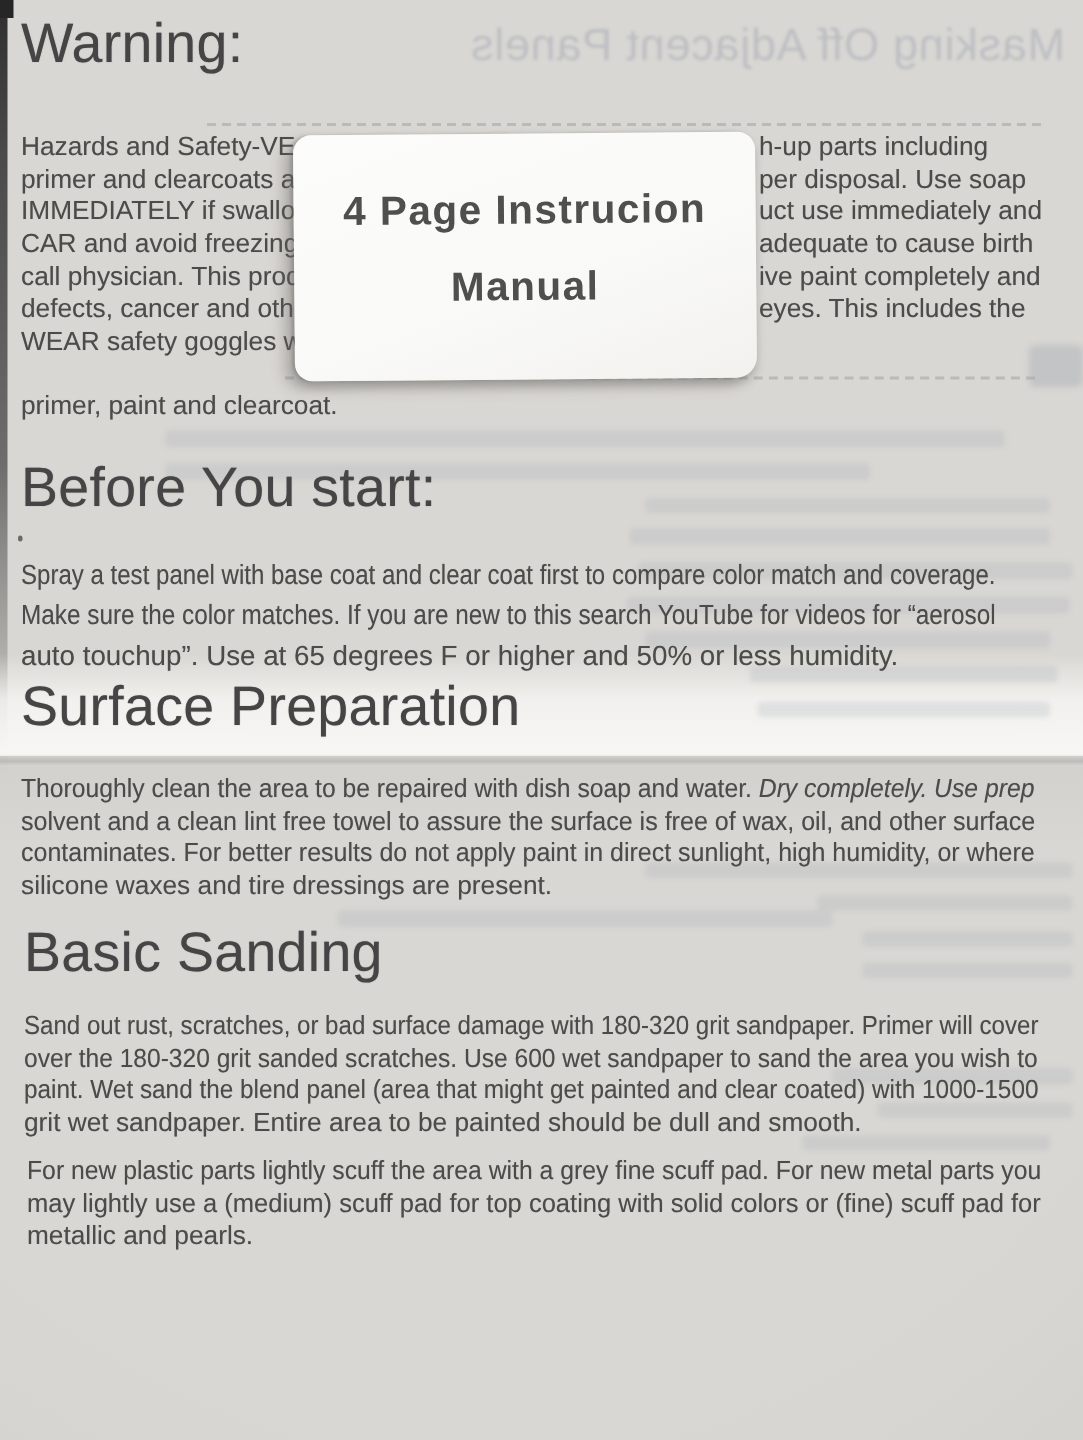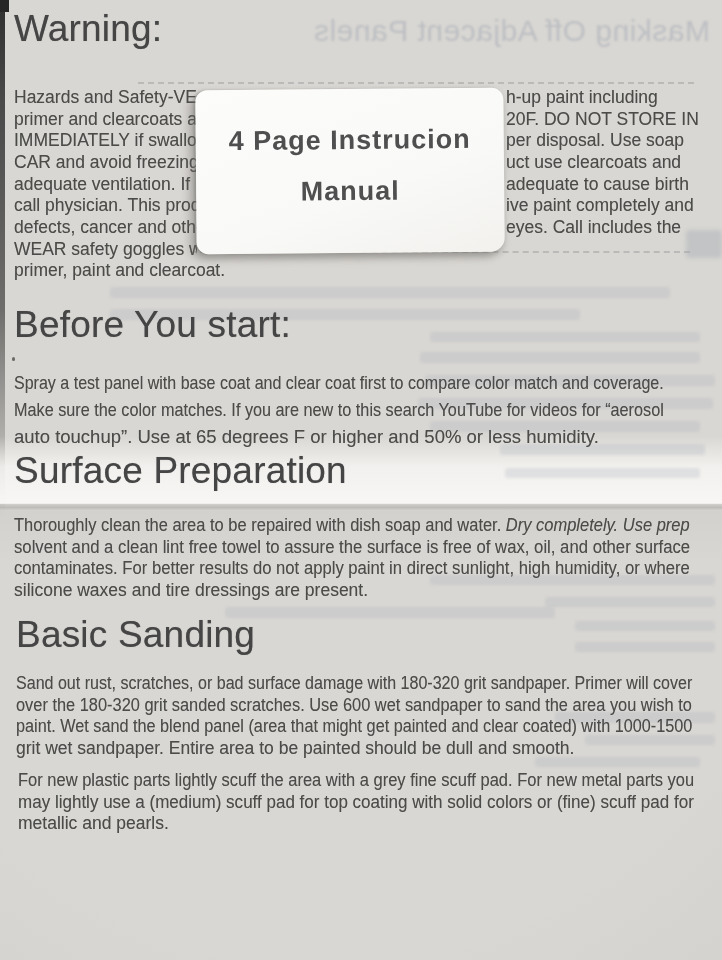--- a/index.html
+++ b/index.html
@@ -79,34 +79,32 @@
 
   <div class="ghostHead">Masking Off Adjacent Panels</div>
 
   <div class="h1" style="left:14px;top:10px;">Warning:</div>
 
   <div class="para warnL" style="left:14px;top:87px;width:183px;height:174px;z-index:2;">
     <div class="lrow"><span class="nline">Hazards and Safety-VERY</span></div>
     <div class="lrow"><span class="nline">primer and clearcoats ar</span></div>
     <div class="lrow"><span class="nline">IMMEDIATELY if swallow</span></div>
     <div class="lrow"><span class="nline">CAR and avoid freezing.</span></div>
-    <div class="lrow"><span class="nline">adequate ventilation. If</span></div>
     <div class="lrow"><span class="nline">call physician. This produ</span></div>
     <div class="lrow"><span class="nline">defects, cancer and othe</span></div>
     <div class="lrow"><span class="nline">WEAR safety goggles wh</span></div>
   </div>
 
   <div class="para" style="left:506px;top:87px;width:216px;height:174px;z-index:2;">
-    <div class="lrow"><span class="nline fit">h-up paint including</span></div>
-    <div class="lrow"><span class="nline fit">20F. DO NOT STORE IN</span></div>
+    <div class="lrow"><span class="nline fit">h-up parts including</span></div>
     <div class="lrow"><span class="nline fit">per disposal. Use soap</span></div>
-    <div class="lrow"><span class="nline fit">uct use clearcoats and</span></div>
+    <div class="lrow"><span class="nline fit">uct use immediately and</span></div>
     <div class="lrow"><span class="nline fit">adequate to cause birth</span></div>
     <div class="lrow"><span class="nline fit">ive paint completely and</span></div>
-    <div class="lrow"><span class="nline fit">eyes. Call includes the</span></div>
+    <div class="lrow"><span class="nline fit">eyes. This includes the</span></div>
   </div>
 
   <div class="para" style="left:14px;top:260px;width:400px;">
     <div class="lrow"><span class="nline">primer, paint and clearcoat.</span></div>
   </div>
 
   <div class="perf" style="left:138px;top:82px;width:556px;"></div>
   <div class="perf" style="left:190px;top:251px;width:500px;"></div>
 
   <div class="sticker">

